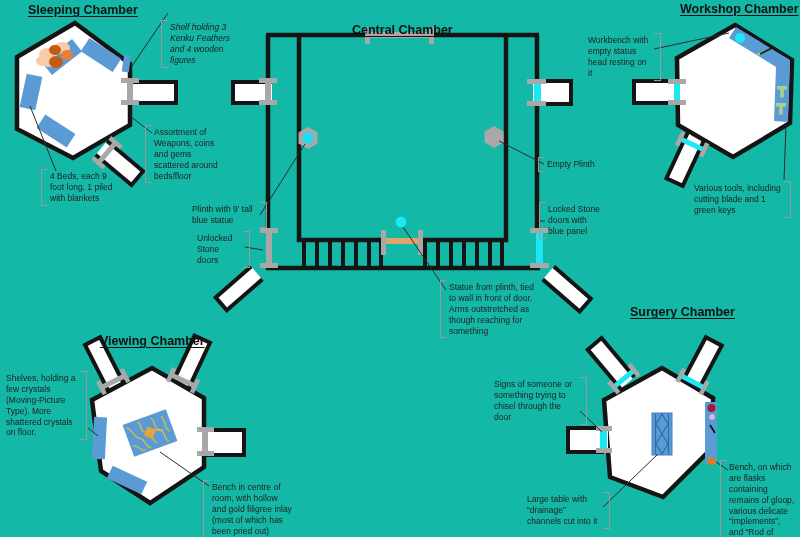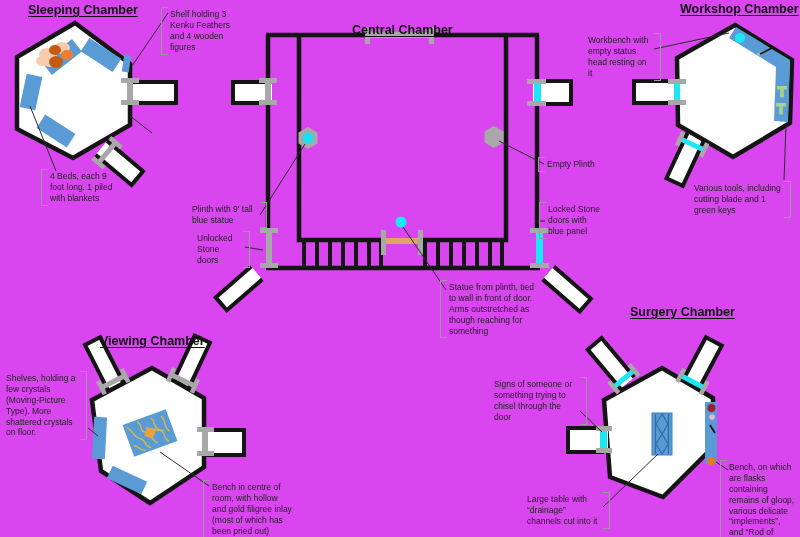--- a/index.html
+++ b/index.html
@@ -1,16 +1,16 @@
 <!DOCTYPE html>
 <html><head>
 <meta charset="utf-8">
 <style>
   html,body{margin:0;padding:0;background:#fff;}
-  #stage{position:relative;width:800px;height:537px;background:#d946ef;overflow:hidden;
+  #stage{position:relative;width:800px;height:537px;background:#14b8a6;overflow:hidden;
          font-family:"Liberation Sans",sans-serif;color:#1a1a1a;}
   #map-svg{position:absolute;left:0;top:0;}
   .title{position:absolute;font-size:12.5px;font-weight:bold;color:#111;
          text-decoration:underline;text-underline-offset:2px;white-space:nowrap;}
   .callout{position:absolute;font-size:8.5px;line-height:1.28;color:#222;}
   .callout::before{content:"";position:absolute;top:-2px;bottom:-2px;width:6px;
          border:1px solid #9a9a9a;}
   .bl{text-align:left;}
   .bl::before{left:-9px;border-right:none;}
   .br{}
@@ -299,21 +299,22 @@
     <line x1="728" y1="470" x2="716" y2="462"></line>
   </g>
 </svg>
 
   <div class="title" style="left:28px;top:3px;">Sleeping Chamber</div>
   <div class="title" style="left:352px;top:23px;">Central Chamber</div>
   <div class="title" style="left:680px;top:2px;">Workshop Chamber</div>
   <div class="title" style="left:100px;top:309px;margin-top:25px;">Viewing Chamber</div>
   <div class="title" style="left:630px;top:305px;">Surgery Chamber</div>
 
-  <div class="callout bl" style="left:170px;top:9px;width:60px;">Shelf holding 3 Kenku Feathers and 4 wooden figures</div>
+  <div class="callout bl" style="left:170px;top:22px;width:60px;font-style:italic;">Shelf holding 3 Kenku Feathers and 4 wooden figures</div>
+  <div class="callout bl" style="left:154px;top:127px;width:74px;">Assortment of Weapons, coins and gems scattered around beds/floor</div>
   <div class="callout bl" style="left:50px;top:171px;width:64px;">4 Beds, each 9 foot long. 1 piled with blankets</div>
 
   <div class="callout br" style="left:192px;top:204px;width:66px;">Plinth with 9' tall blue statue</div>
   <div class="callout br" style="left:197px;top:233px;width:44px;">Unlocked Stone doors</div>
   <div class="callout bl" style="left:449px;top:282px;width:94px;">Statue from plinth, tied to wall in front of door. Arms outstretched as though reaching for something</div>
   <div class="callout bl" style="left:547px;top:159px;width:52px;">Empty Plinth</div>
   <div class="callout bl" style="left:548px;top:204px;width:52px;">Locked Stone doors with blue panel</div>
 
   <div class="callout br" style="left:588px;top:35px;width:64px;">Workbench with empty status head resting on it</div>
   <div class="callout br" style="left:694px;top:183px;width:88px;">Various tools, including cutting blade and 1 green keys</div>

